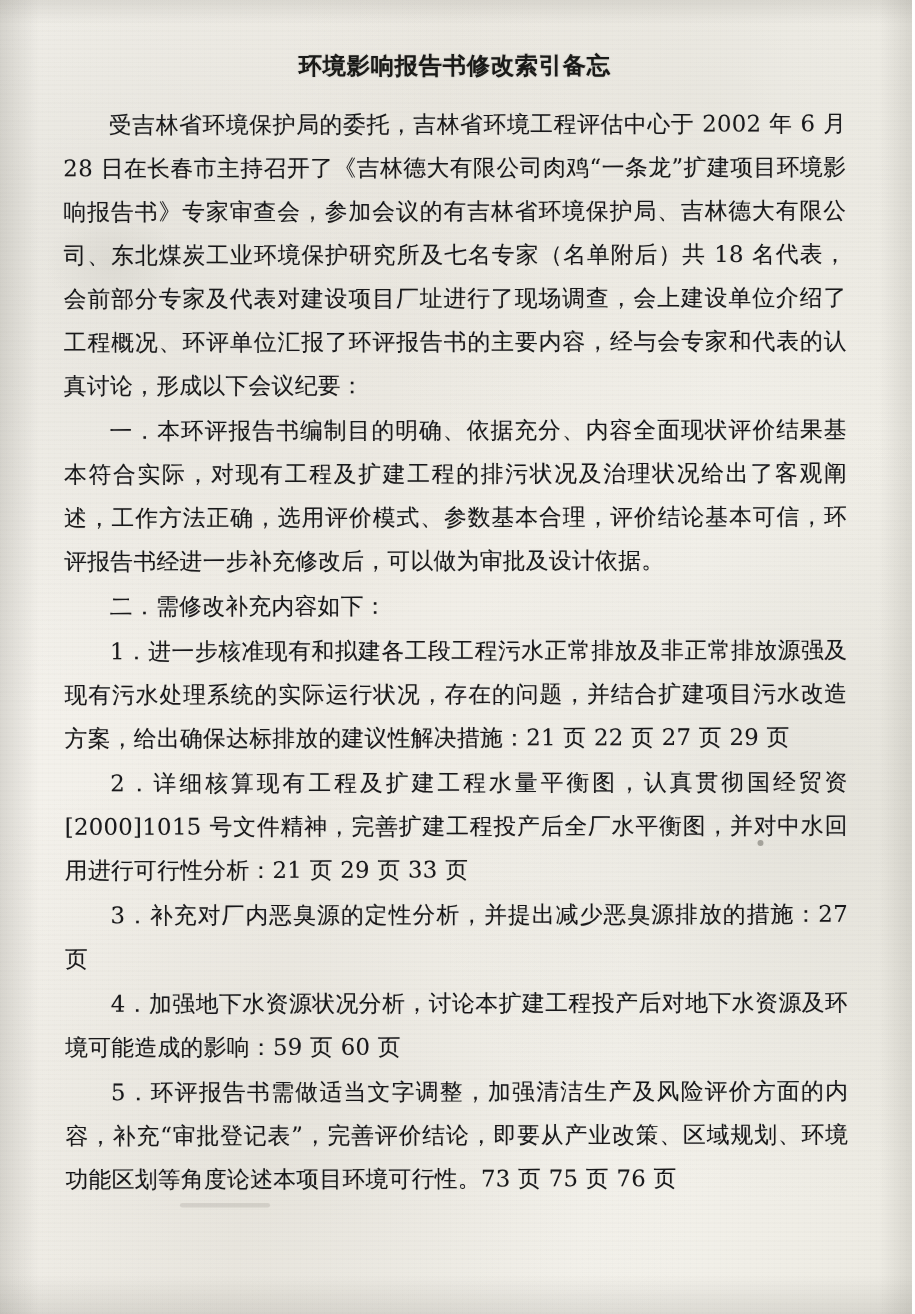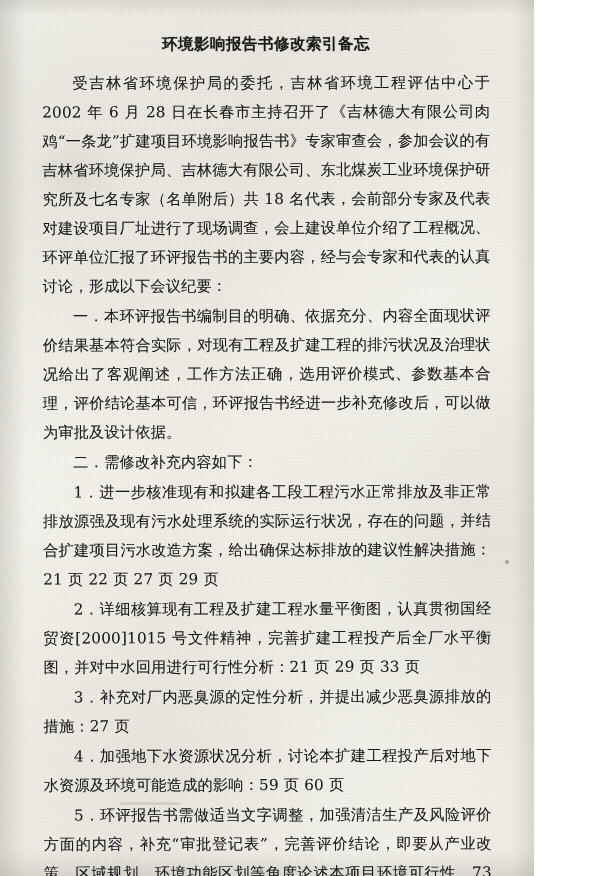--- a/index.html
+++ b/index.html
@@ -8,21 +8,21 @@
   }
   body {
     width: 610px;
     height: 876px;
     background: #ffffff;
     font-family: "DejaVu Serif", serif;
     overflow: hidden;
   }
   .page {
     position: relative;
-    width: 534px;
+    width: 608px;
     height: 876px;
     background: #f3f1ec;
     background-image:
       radial-gradient(circle at 12% 18%, rgba(200,198,188,0.30) 0%, rgba(200,198,188,0) 36%),
       radial-gradient(circle at 78% 8%,  rgba(205,203,192,0.28) 0%, rgba(205,203,192,0) 30%),
       radial-gradient(circle at 88% 62%, rgba(198,196,186,0.28) 0%, rgba(198,196,186,0) 34%),
       radial-gradient(circle at 30% 88%, rgba(203,201,191,0.26) 0%, rgba(203,201,191,0) 32%),
       linear-gradient(100deg, #f6f4ef 0%, #efece5 40%, #f4f2ec 70%, #eceae2 100%);
     box-sizing: border-box;
     overflow: hidden;

